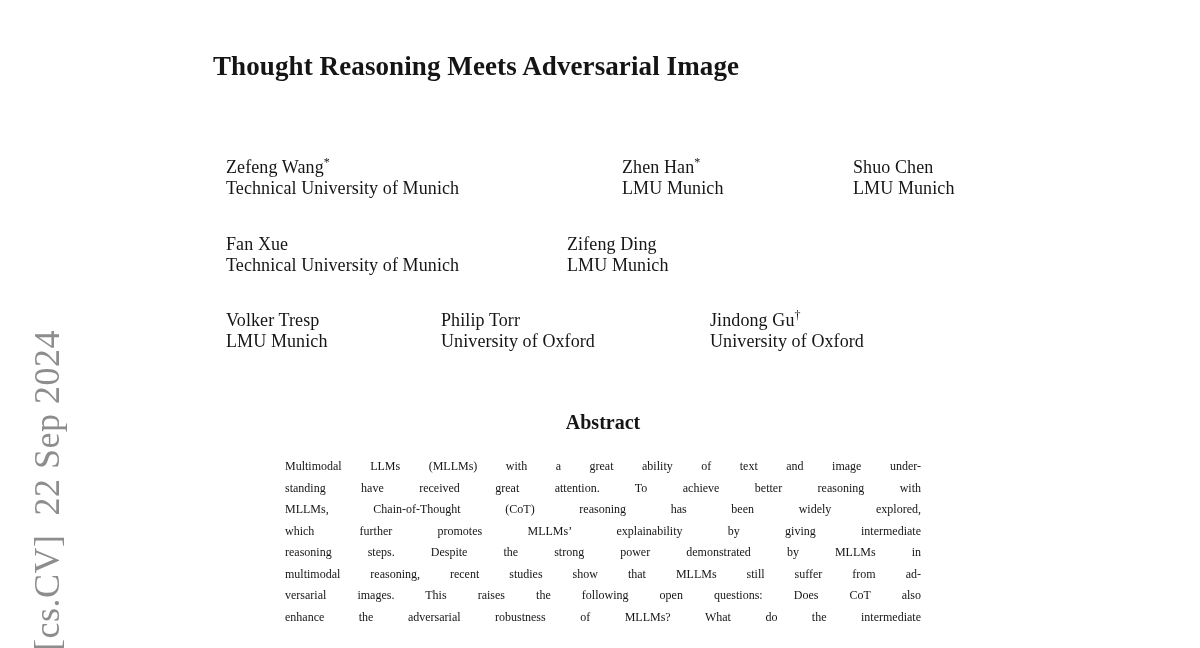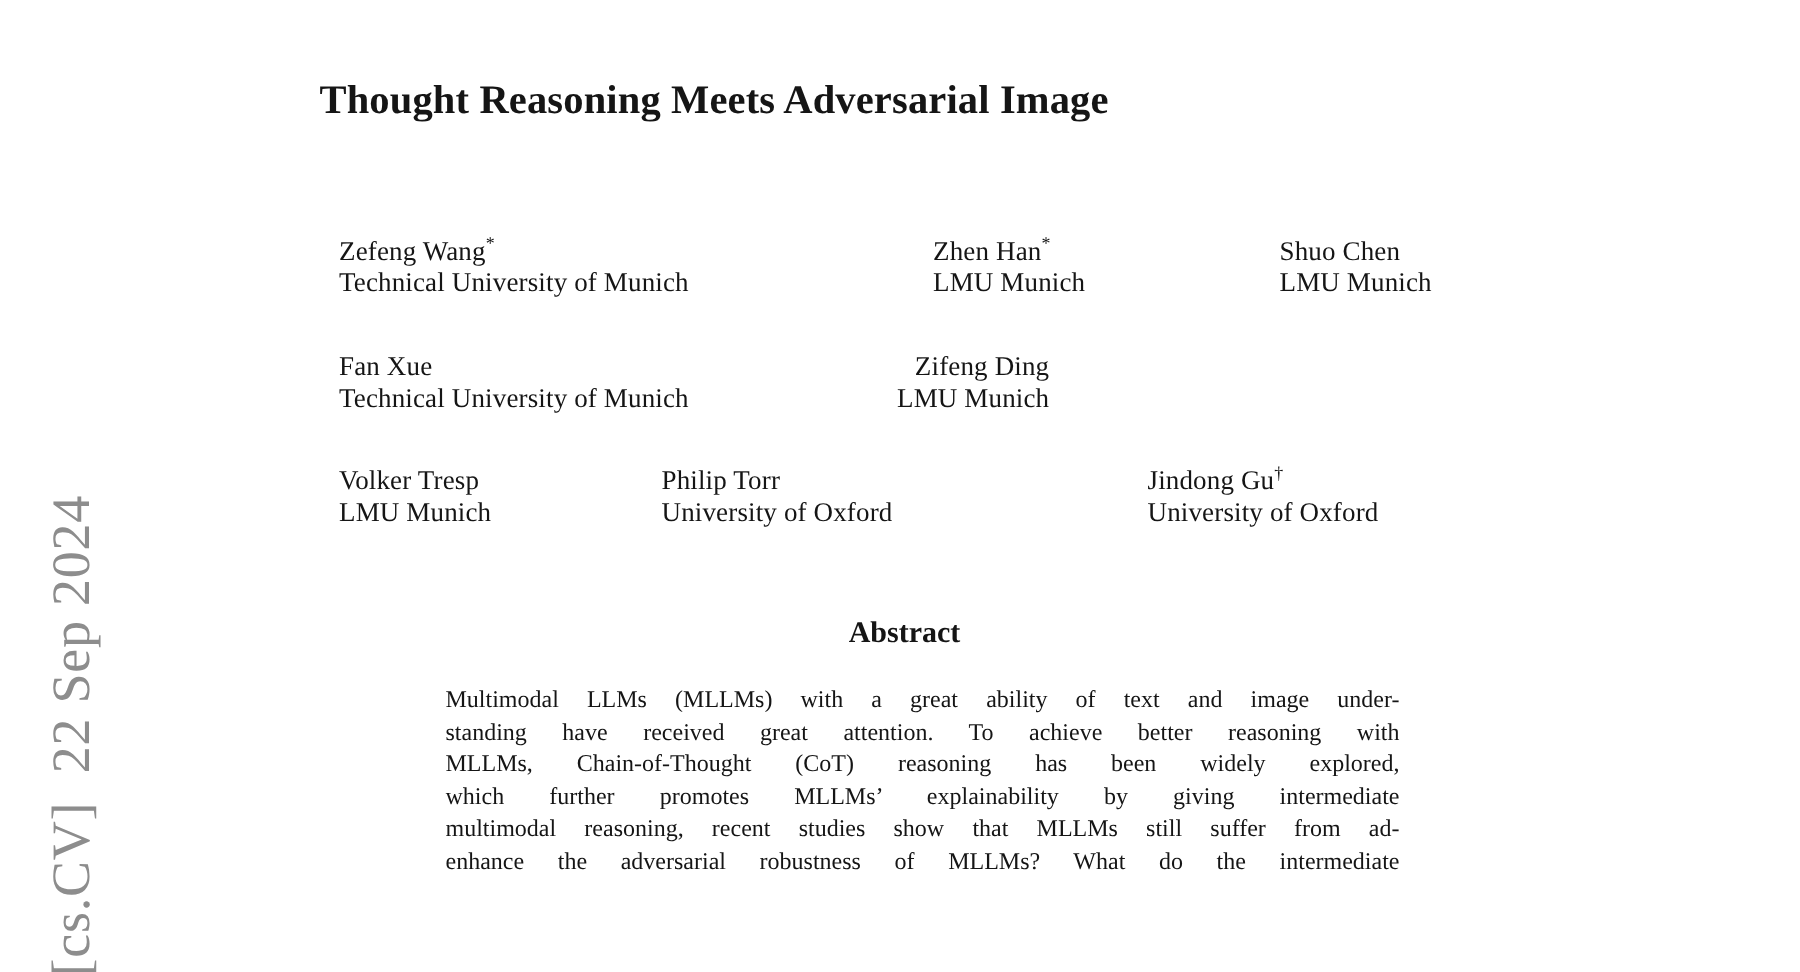--- a/index.html
+++ b/index.html
@@ -82,22 +82,21 @@
     text-align: center;
     font-weight: bold;
     font-size: 20px;
     line-height: 22px;
   }
   .abstract-body {
     position: absolute;
     left: 285px;
     top: 456px;
     width: 636px;
-    font-size: 16px;
-    margin-left: 12px;
+    font-size: 12px;
   }
   .abstract-line {
     height: 21.5px;
     line-height: 21.5px;
     overflow: hidden;
     text-align: justify;
     text-align-last: justify;
   }
 </style>
 </head>
@@ -121,42 +120,44 @@
   </div>
   <div class="author-block" style="left:853px; top:157px;">
     <div class="author-name"><span>Shuo Chen</span><sup></sup></div>
     <div class="author-affiliation">LMU Munich</div>
   </div>
 
   <div class="author-block" style="left:226px; top:234px;">
     <div class="author-name"><span>Fan Xue</span><sup></sup></div>
     <div class="author-affiliation">Technical University of Munich</div>
   </div>
-  <div class="author-block" style="left:598px; top:234px;text-align:right;">
+  <div class="author-block" style="left:567px; top:234px;">
     <div class="author-name"><span>Zifeng Ding</span><sup></sup></div>
     <div class="author-affiliation">LMU Munich</div>
   </div>
 
   <div class="author-block" style="left:226px; top:310px;">
     <div class="author-name"><span>Volker Tresp</span><sup></sup></div>
     <div class="author-affiliation">LMU Munich</div>
   </div>
   <div class="author-block" style="left:441px; top:310px;">
     <div class="author-name"><span>Philip Torr</span><sup></sup></div>
     <div class="author-affiliation">University of Oxford</div>
   </div>
-  <div class="author-block" style="left:765px; top:310px;">
+  <div class="author-block" style="left:710px; top:310px;">
     <div class="author-name"><span>Jindong Gu</span><sup>†</sup></div>
     <div class="author-affiliation">University of Oxford</div>
   </div>
 
   <div class="abstract-heading">Abstract</div>
 
   <div class="abstract-body">
     <div class="abstract-line">Multimodal LLMs (MLLMs) with a great ability of text and image under-</div>
     <div class="abstract-line">standing have received great attention. To achieve better reasoning with</div>
     <div class="abstract-line">MLLMs, Chain-of-Thought (CoT) reasoning has been widely explored,</div>
     <div class="abstract-line">which further promotes MLLMs’ explainability by giving intermediate</div>
+    <div class="abstract-line">reasoning steps. Despite the strong power demonstrated by MLLMs in</div>
     <div class="abstract-line">multimodal reasoning, recent studies show that MLLMs still suffer from ad-</div>
+    <div class="abstract-line">versarial images. This raises the following open questions: Does CoT also</div>
     <div class="abstract-line">enhance the adversarial robustness of MLLMs? What do the intermediate</div>
   </div>
 
 </div>
 
 </body></html>

